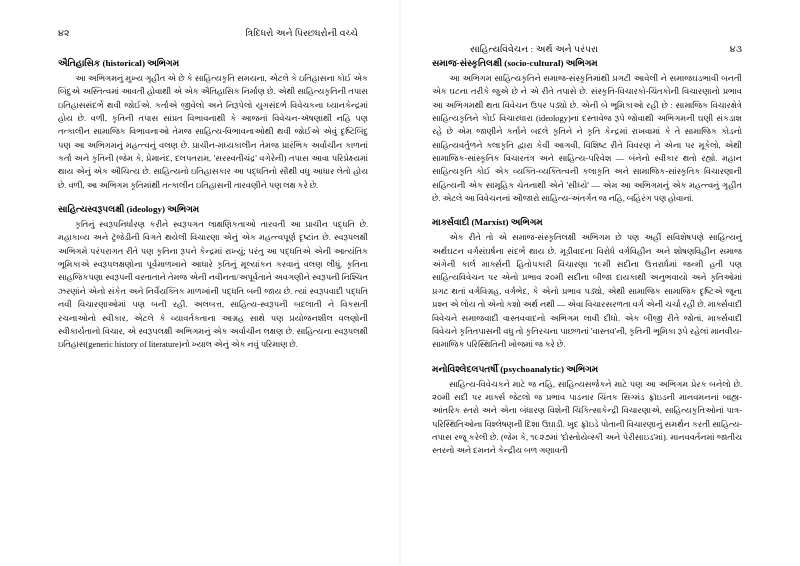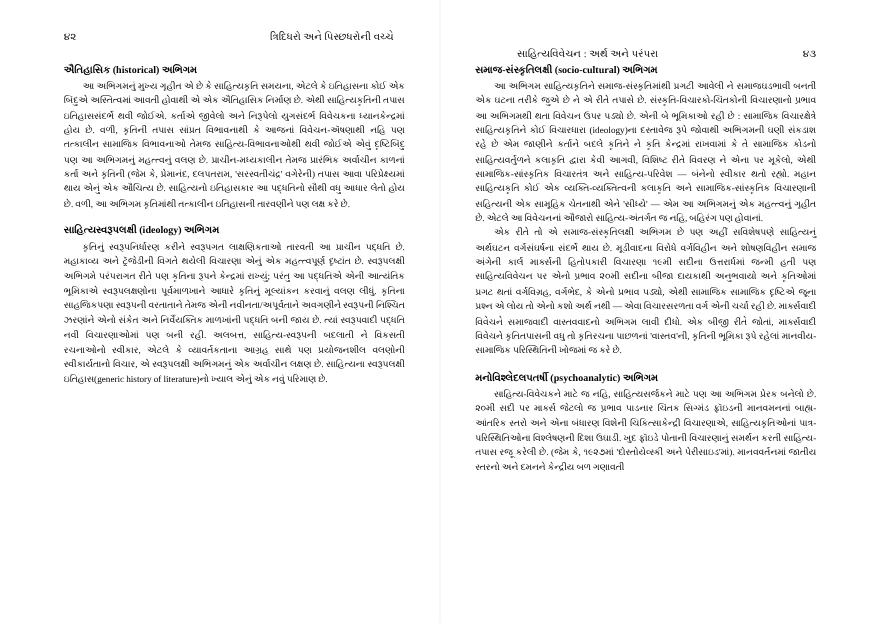--- a/index.html
+++ b/index.html
@@ -143,20 +143,21 @@
       <span class="title">સાહિત્યવિવેચન : અર્થ અને પરંપરા</span>
       <span class="folio">૪૩</span>
     </div>
 
     <div class="col">
 
       <h2 class="heading first" style="margin-top:0">સમાજ-સંસ્કૃતિલક્ષી (socio-cultural) અભિગમ</h2>
 
       <p class="body indent">આ અભિગમ સાહિત્યકૃતિને સમાજ-સંસ્કૃતિમાંથી પ્રગટી આવેલી ને સમાજઘડભાવી બનતી એક ઘટના તરીકે જુએ છે ને એ રીતે તપાસે છે. સંસ્કૃતિ-વિચારકો-ચિંતકોની વિચારણાનો પ્રભાવ આ અભિગમથી થતા વિવેચન ઉપર પડ્યો છે. એની બે ભૂમિકાઓ રહી છે : સામાજિક વિચારક્ષેત્રે સાહિત્યકૃતિને કોઈ વિચારધારા (ideology)ના દસ્તાવેજ રૂપે જોવાથી અભિગમની ઘણી સંકડાશ રહે છે એમ જાણીને કર્તાને બદલે કૃતિને ને કૃતિ કેન્દ્રમાં રાખવામાં કે તે સામાજિક કોડનો સાહિત્યવર્તુળને કલાકૃતિ દ્વારા કેવી આગવી, વિશિષ્ટ રીતે વિવરણ ને એના પર મૂકેલો, એથી સામાજિક-સાંસ્કૃતિક વિચારતંત્ર અને સાહિત્ય-પરિવેશ — બંનેનો સ્વીકાર થતો રહ્યો. મહાન સાહિત્યકૃતિ કોઈ એક વ્યક્તિ-વ્યક્તિત્વની કલાકૃતિ અને સામાજિક-સાંસ્કૃતિક વિચારણાની સહિત્યની એક સામૂહિક ચેતનાથી એને 'સીધ્યે' — એમ આ અભિગમનું એક મહત્ત્વનું ગૃહીત છે. એટલે આ વિવેચનનાં ઔજારો સાહિત્ય-અંતર્ગત જ નહિ, બહિરંગ પણ હોવાનાં.</p>
 
+      <h2 class="heading">માર્ક્સવાદી (Marxist) અભિગમ</h2>
 
       <p class="body indent">એક રીતે તો એ સમાજ-સંસ્કૃતિલક્ષી અભિગમ છે પણ અહીં સવિશેષપણે સાહિત્યનું અર્થઘટન વર્ગસંઘર્ષના સંદર્ભે થાય છે. મૂડીવાદના વિરોધે વર્ગવિહીન અને શોષણવિહીન સમાજ અંગેની કાર્લ માર્ક્સની હિતોપકારી વિચારણા ૧૯મી સદીના ઉત્તરાર્ધમાં જન્મી હતી પણ સાહિત્યવિવેચન પર એનો પ્રભાવ ૨૦મી સદીના બીજા દાયકાથી અનુભવાયો અને કૃતિઓમાં પ્રગટ થતાં વર્ગવિગ્રહ, વર્ગભેદ, કે એનો પ્રભાવ પડ્યો, એથી સામાજિક સામાજિક દૃષ્ટિએ જૂના પ્રશ્ન એ લોય તો એનો કશો અર્થ નથી — એવા વિચારસરળતા વર્ગ એની ચર્ચા રહી છે. માર્ક્સવાદી વિવેચને સમાજવાદી વાસ્તવવાદનો અભિગમ લાવી દીધો. એક બીજી રીતે જોતાં, માર્ક્સવાદી વિવેચને કૃતિતપાસની વધુ તો કૃતિરચના પાછળનાં 'વાસ્તવ'ની, કૃતિની ભૂમિકા રૂપે રહેલાં માનવીય-સામાજિક પરિસ્થિતિની ખોજમાં જ કરે છે.</p>
 
       <h2 class="heading">મનોવિશ્લેદલપતર્ષી (psychoanalytic) અભિગમ</h2>
 
       <p class="body indent">સાહિત્ય-વિવેચકને માટે જ નહિ, સાહિત્યસર્જકને માટે પણ આ અભિગમ પ્રેરક બનેલો છે. ૨૦મી સદી પર માર્ક્સ જેટલો જ પ્રભાવ પાડનાર ચિંતક સિગ્મંડ ફ્રૉઇડની માનવમનનાં બાહ્ય-આંતરિક સ્તરો અને એના બંધારણ વિશેની ચિકિત્સાકેન્દ્રી વિચારણાએ, સાહિત્યકૃતિઓનાં પાત્ર-પરિસ્થિતિઓના વિશ્લેષણની દિશા ઉઘાડી. ખુદ ફ્રૉઇડે પોતાની વિચારણાનું સમર્થન કરતી સાહિત્ય-તપાસ રજૂ કરેલી છે. (જેમ કે, ૧૯૨૭માં 'દોસ્તોયેવ્સ્કી અને પેરીસાઇડ'માં). માનવવર્તનમાં જાતીય સ્તરનો અને દમનને કેન્દ્રીય બળ ગણાવતી</p>
 
     </div>
   </div>
 

